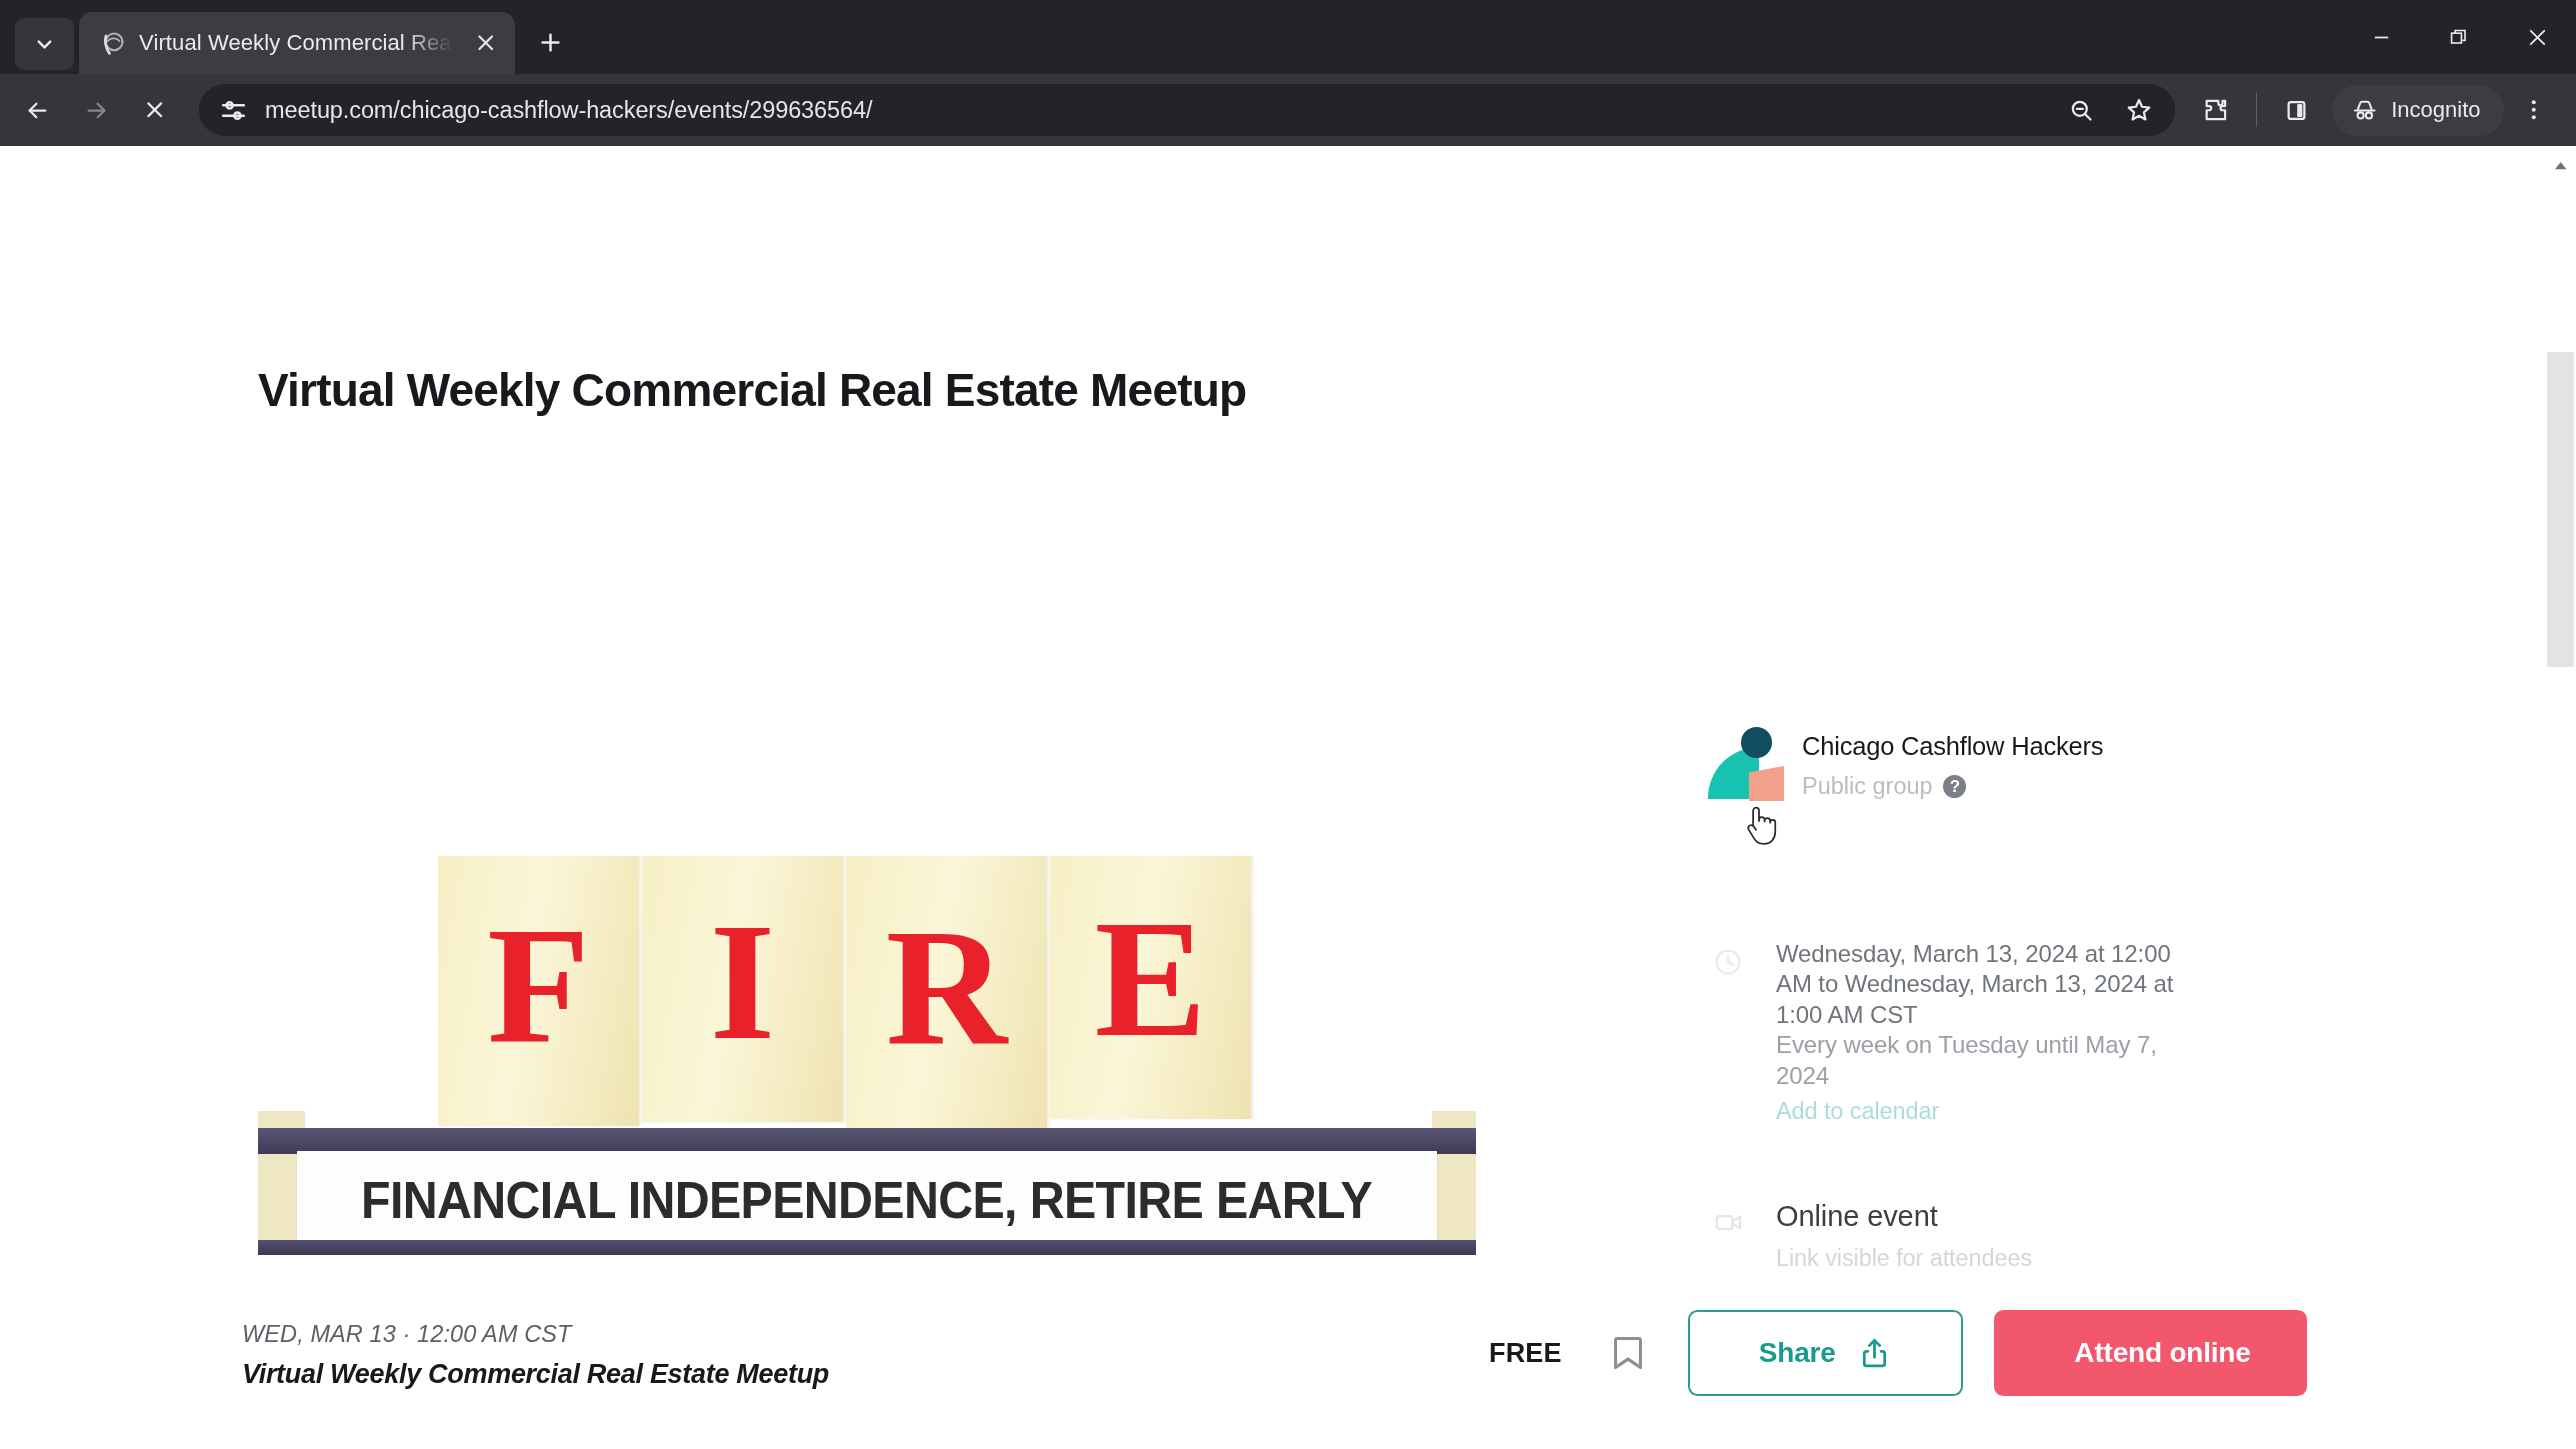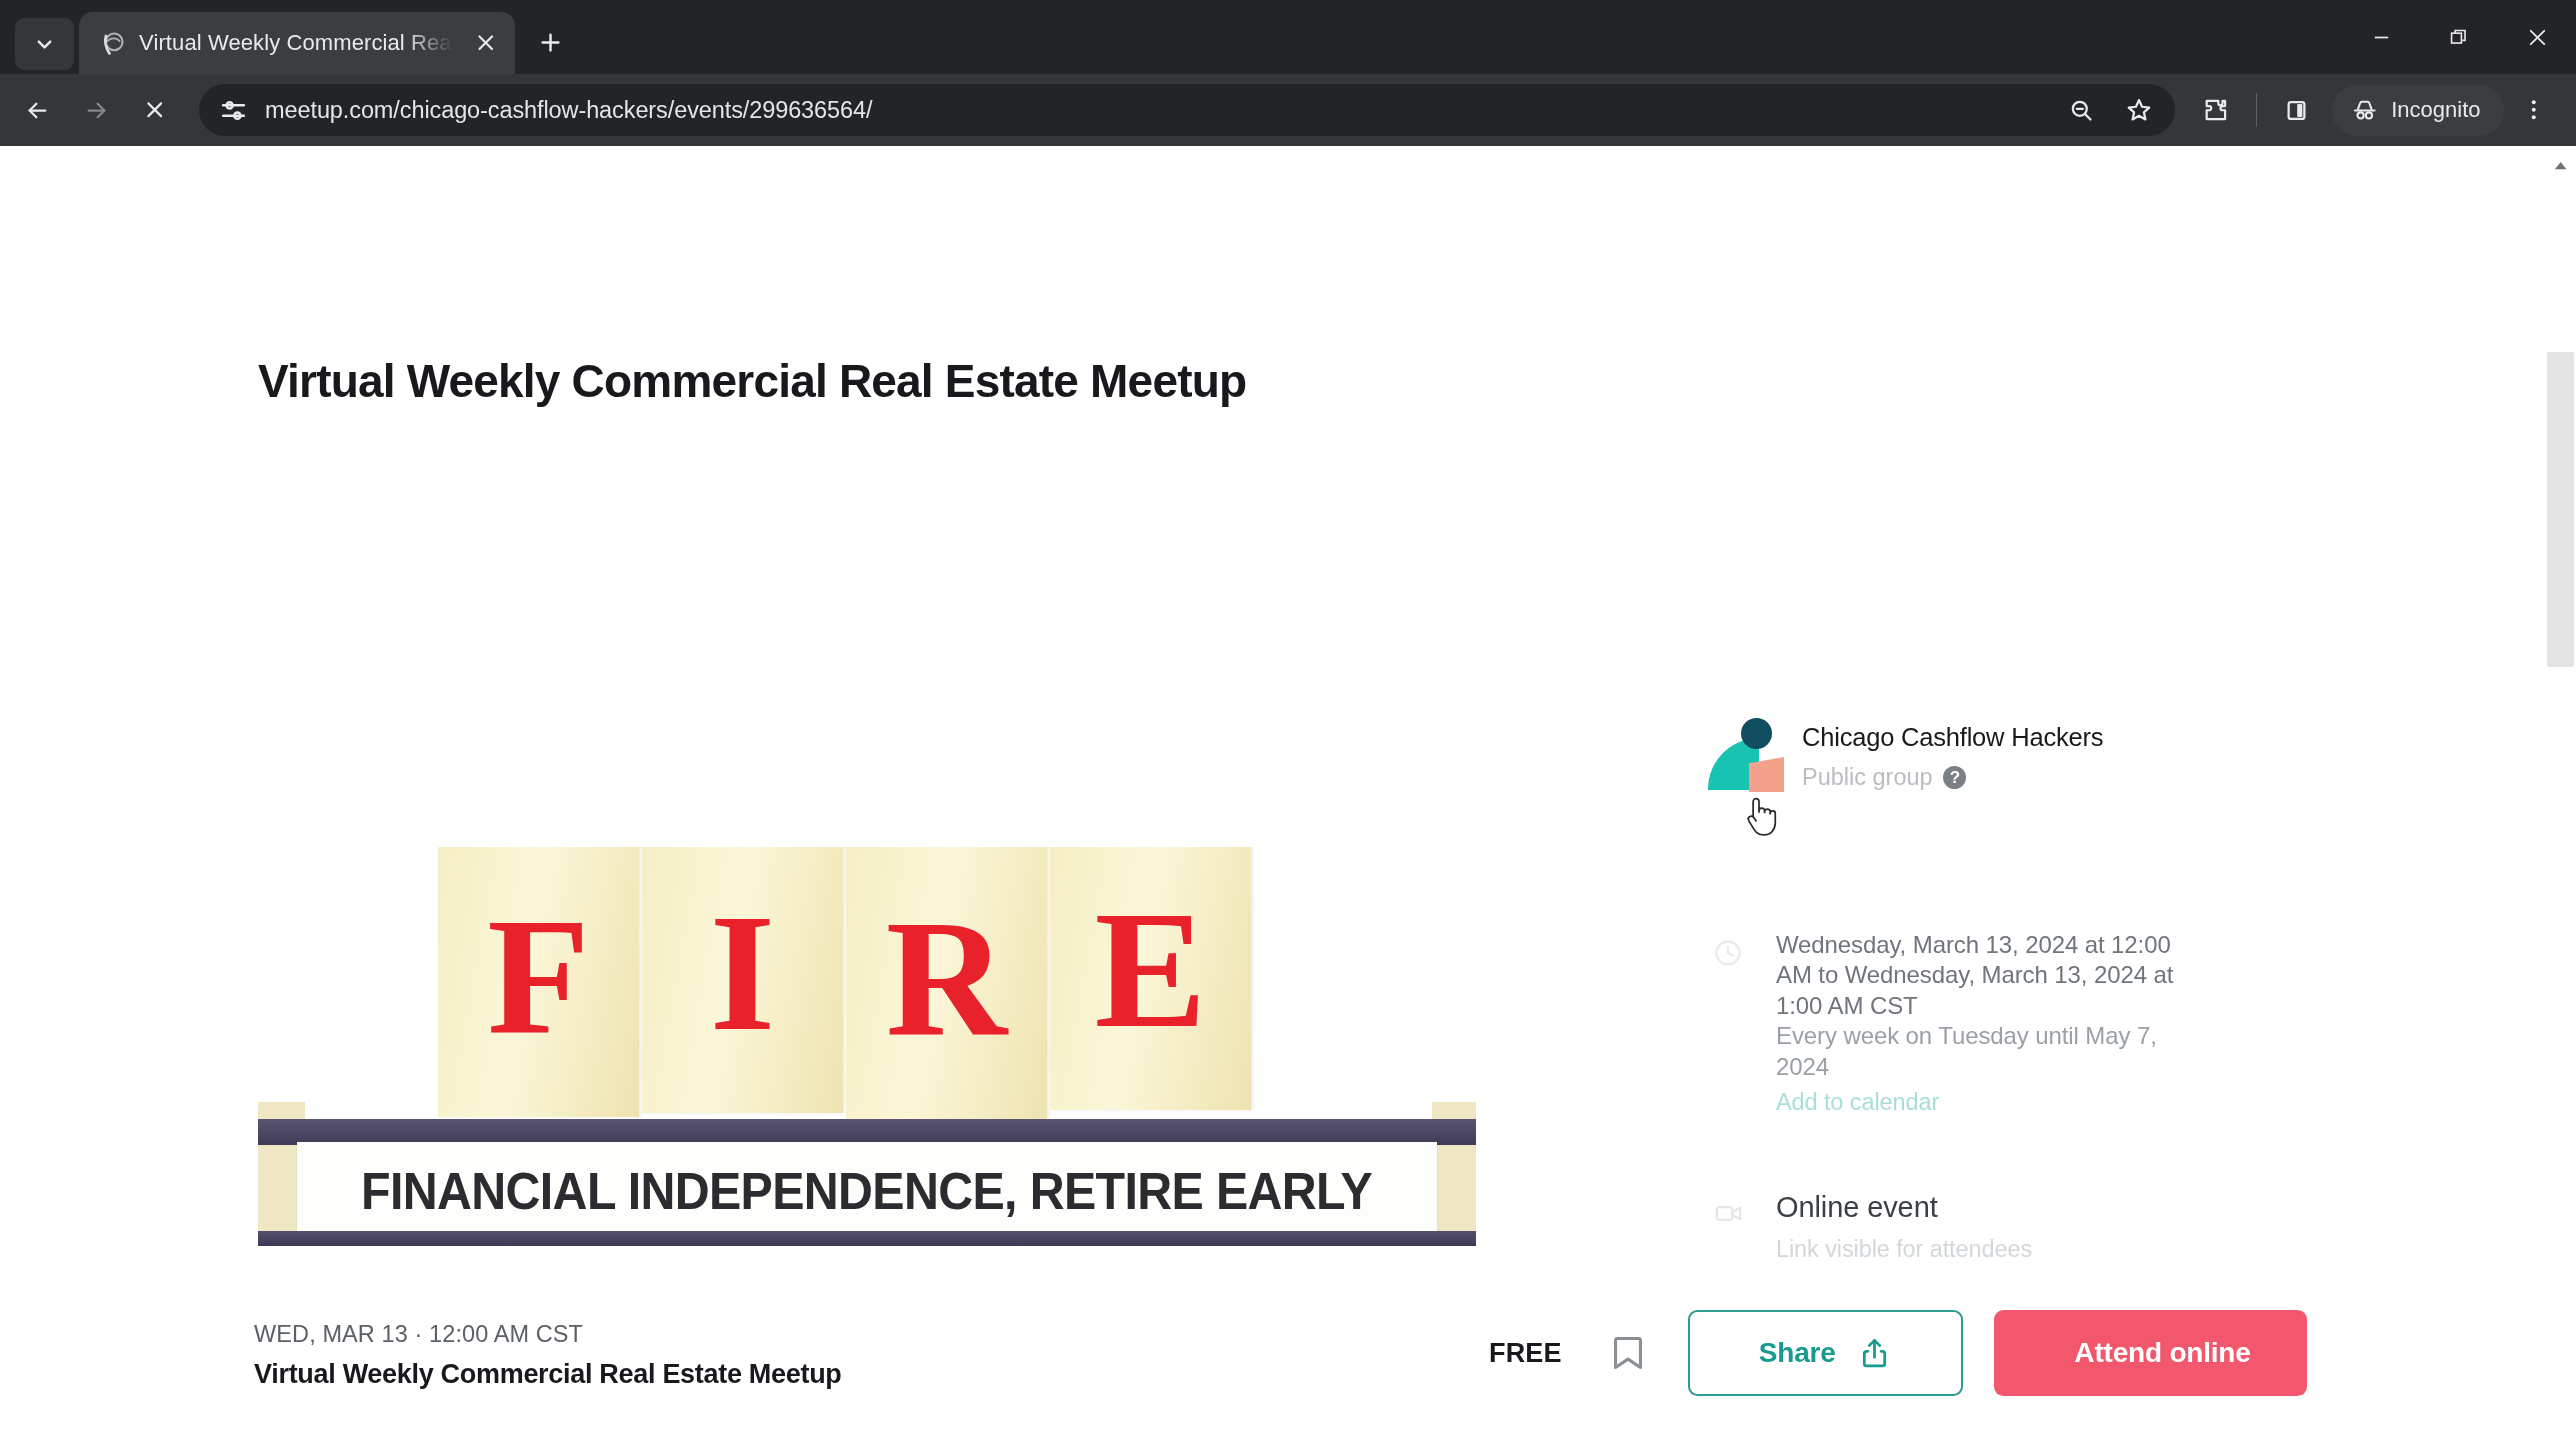--- a/index.html
+++ b/index.html
@@ -59,21 +59,21 @@
   .tbbtn { width:55px; height:55px; border-radius:50%; display:flex; align-items:center; justify-content:center; }
   .tbdiv { width:1.3px; height:34px; background:#5f6064; margin:0 9.4px; }
   .incognito {
     height:51px; background:#3c3d40; border-radius:27px; display:flex; align-items:center;
     gap:12px; padding:0 23px 0 17.4px; margin-left:5.4px;
   }
   .incognito span { color:#e8eaed; font-size:22px; }
 
   
   .viewport { flex:1; position:relative; background:#ffffff; overflow:hidden; }
-  .page { position:absolute; inset:0 31px 0 0; }
+  .page { position:absolute; inset:0 31px 0 0;margin-top:9px; }
 
   .content { position:relative; width:100%; height:100%; }
 
   .evt-title {
     position:absolute; left:258px; top:208px; font-size:46px; font-weight:bold;
     color:#17191c; letter-spacing:-0.8px;
   }
 
   .host { position:absolute; left:258px; top:322px; display:flex; align-items:center; gap:31px; }
   .avatar {
@@ -173,21 +173,21 @@
   .report {
     position:absolute; left:1707px; top:1184px; width:483px; text-align:center;
     font-size:23.5px; color:#8b9095; letter-spacing:-0.1px;
   }
 
   
   .bottombar {
     position:absolute; left:0; right:0; bottom:0; height:156px; background:#fff;
     display:flex; align-items:center;
   }
-  .bb-left { position:absolute; left:254px; top:28px; }
+  .bb-left { position:absolute; left:242px; top:28px;font-style:italic; }
   .bb-date { font-size:23.5px; color:#5b6066; letter-spacing:0.1px; }
   .bb-name { margin-top:10.7px; font-size:27px; font-weight:bold; color:#17191c; letter-spacing:-0.3px; }
   .bb-right { position:absolute; right:238px; top:17.4px; display:flex; align-items:center; gap:0; }
   .price { font-size:27px; font-weight:bold; color:#17191c; letter-spacing:0.1px; margin-right:35px; }
   .save-btn { width:62px; height:62px; display:flex; align-items:center; justify-content:center; margin-right:29.5px; }
   .share-btn {
     width:275px; height:86px; border:2px solid #2c9b90; border-radius:9.4px; background:#fff;
     display:flex; align-items:center; justify-content:center; gap:21.5px; margin-right:31px;
   }
   .share-btn span { font-size:28px; font-weight:bold; color:#179b8e; letter-spacing:-0.2px; }

